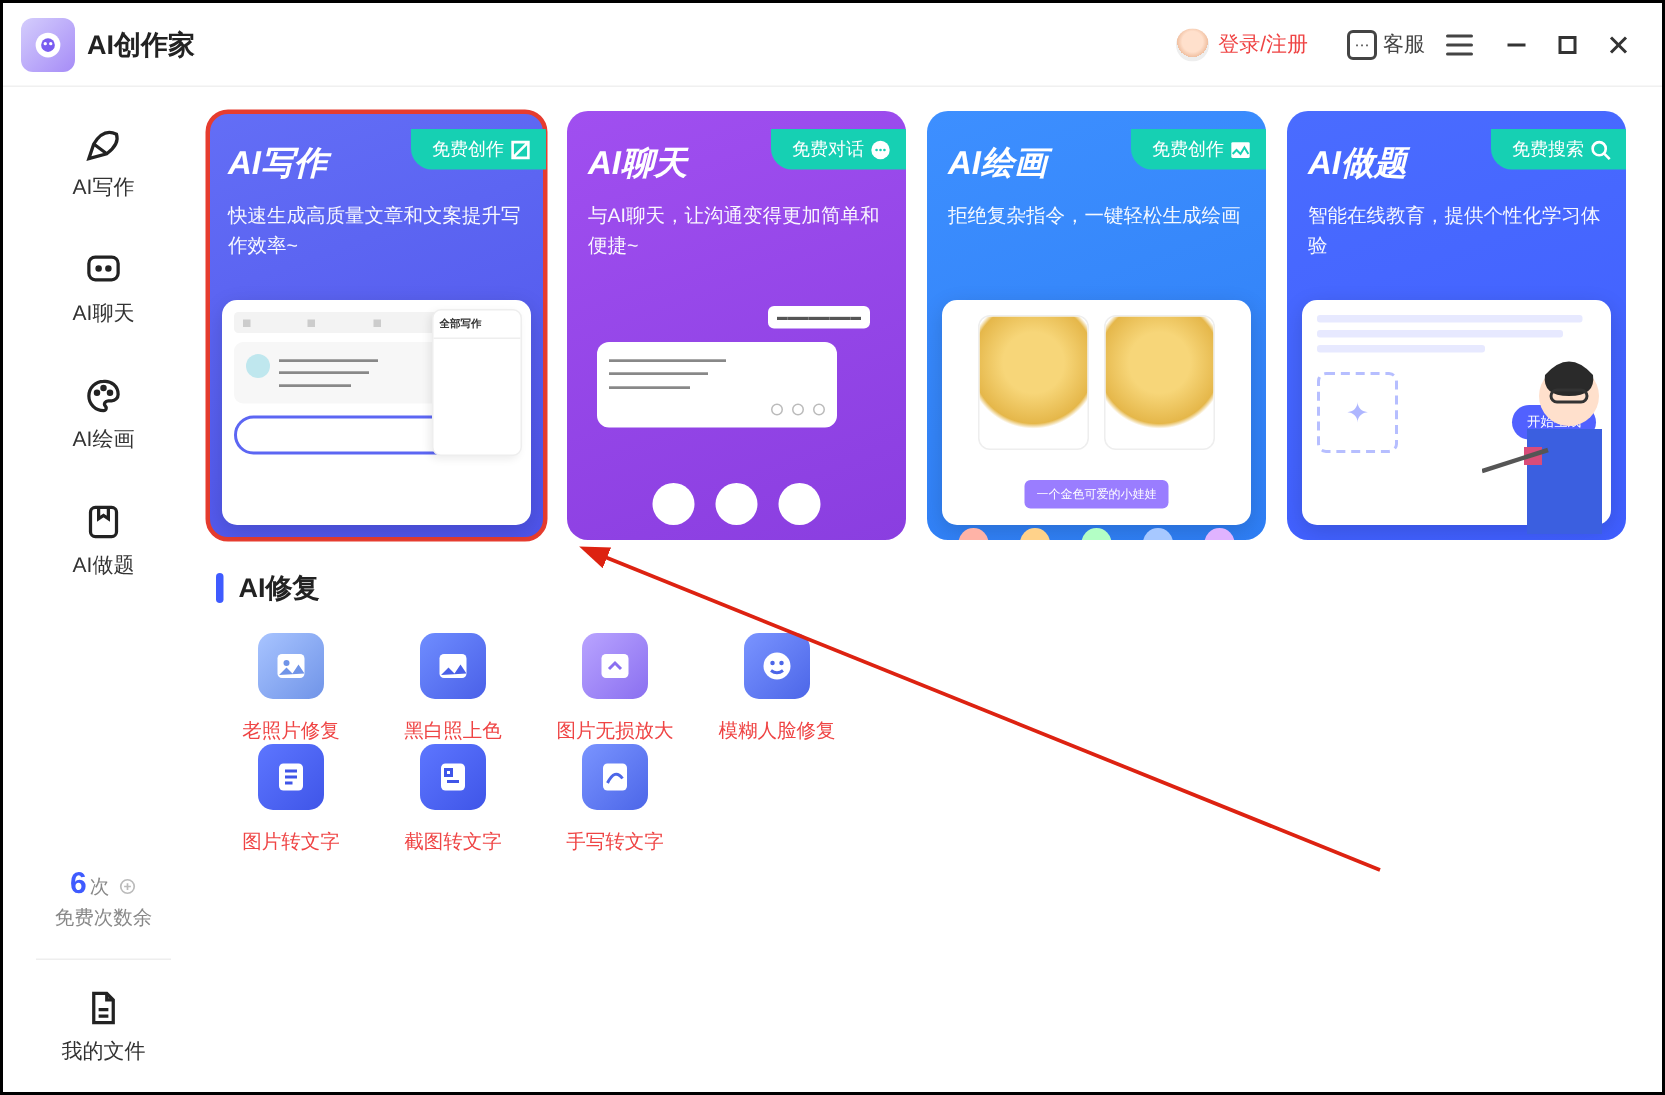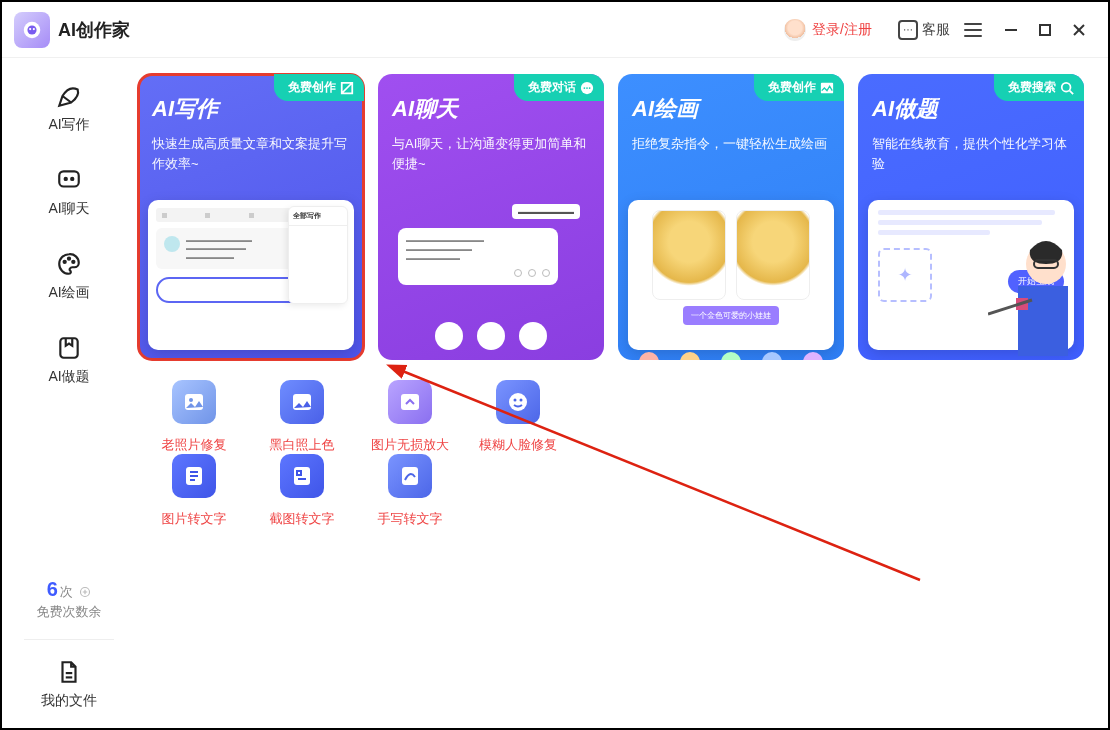--- a/index.html
+++ b/index.html
@@ -36,21 +36,21 @@
   .sidebar-divider{ width:90px; height:1px; background:#eee; margin:12px 0 18px;}
   
   .content { flex:1; padding: 16px 10px 0 0; overflow:hidden; }
   .cards { display:flex; gap:14px; margin-bottom:20px; padding-left:2px;}
   .card { width:226px; height:286px; border-radius:14px; position:relative; color:#fff; padding:14px 14px 10px; overflow:hidden;}
   .card.sel{ outline:3px solid #e63c2f; outline-offset:-2px;}
   .card-1{ background:linear-gradient(160deg,#636ef6,#4e53ea);}
   .card-2{ background:linear-gradient(160deg,#a04ff0,#8a3ee0);}
   .card-3{ background:linear-gradient(160deg,#3d8fff,#2e7ef5);}
   .card-4{ background:linear-gradient(160deg,#4a6cff,#3f5eff);}
-  .badge{ position:absolute; top:0; right:0; background:#16d0b3; color:#fff; font-size:12px; padding:5px 10px 5px 14px; border-bottom-left-radius:14px; display:flex; align-items:center; gap:4px;font-weight:bold;}
+  .badge{ position:absolute; top:12px; right:0; background:#16d0b3; color:#fff; font-size:12px; padding:5px 10px 5px 14px; border-bottom-left-radius:14px; display:flex; align-items:center; gap:4px;}
   .badge svg{ width:14px;height:14px; fill:#fff;}
   .card h3{ font-size:22px; font-weight:800; font-style:italic; margin-bottom:10px; margin-top:6px;}
   .card p{ font-size:13px; line-height:1.5; opacity:.95;}
   .card .preview{ position:absolute; left:10px; right:10px; bottom:10px; height:150px; background:#fff; border-radius:10px; box-shadow:0 4px 14px rgba(0,0,0,.15);}
   
   
   .pv1 { padding:8px;}
   .pv1 .bar{ height:14px; background:#f3f3f3; border-radius:3px; margin-bottom:6px; display:flex; align-items:center; justify-content:space-between; padding:0 6px;}
   .pv1 .bar span{ width:5px;height:5px; background:#ccc;}
   .pv1 .bubble{ background:#f7f7f7; border-radius:6px; padding:8px; font-size:6px; color:#888; line-height:1.4; display:flex; gap:6px;}
@@ -64,21 +64,21 @@
   .pv2 .bub{ position:absolute; right:14px; top:4px; background:#fff; font-size:7px; color:#555; padding:4px 6px; border-radius:4px;}
   .pv2 .msg{ position:absolute; left:10px; top:28px; right:36px; background:#fff; border-radius:8px; padding:8px; font-size:6px; color:#888; line-height:1.5;}
   .pv2 .msg .acts{ display:flex; justify-content:flex-end; gap:6px; margin-top:6px;}
   .pv2 .msg .acts span{ width:8px;height:8px;border:1px solid #bbb;border-radius:50%;}
   .pv2 .toolbar{ position:absolute; bottom:0; left:50%; transform:translateX(-50%); display:flex; gap:14px;}
   .pv2 .tool{ width:28px;height:28px;border-radius:50%;background:#fff; display:flex;align-items:center;justify-content:center;font-size:12px;}
   
   .pv3{ padding:10px 10px 6px; }
   .pv3 .imgs{ display:flex; gap:10px; justify-content:center;}
   .pv3 .gold{ width:74px;height:90px; border-radius:8px; border:1px solid #eee; background:radial-gradient(circle at 50% 35%, #f7d679 30%, #e5b74a 60%, #fff 65%);}
-  .pv3 .tag{ background:#9a7dff; color:#fff; font-size:8px; padding:4px 8px; border-radius:4px; width:fit-content; margin:6px auto 0;}
+  .pv3 .tag{ background:#9a7dff; color:#fff; font-size:8px; padding:4px 8px; border-radius:4px; width:fit-content; margin:20px auto 0;}
   .pv3 .icons{ position:absolute; left:0; right:0; bottom:-22px; display:flex; justify-content:space-around;}
   .pv3 .icons span{ width:20px;height:20px;border-radius:50%;}
   
   .pv4{ padding:10px;}
   .pv4 .lines .ln{ height:5px; background:#e7e9ff; border-radius:2px; margin-bottom:5px;}
   .pv4 .dashed{ width:54px;height:54px;border:2px dashed #b6beff; border-radius:6px; margin-top:8px; display:flex;align-items:center;justify-content:center; color:#aeb6ff; font-size:18px; float:left;}
   .pv4 .btn{ float:right; margin-top:30px; background:#5161ff; color:#fff; font-size:9px; padding:5px 10px; border-radius:12px;}
   .pv4 .teacher{ position:absolute; right:-4px; bottom:-6px; width:90px; height:130px;}
 
   
@@ -318,20 +318,24 @@
             <circle cx="58" cy="38" r="20" fill="#ffe0cc"></circle>
             <path d="M42 24 q16 -18 32 0 q2 14 -16 14 t-16-14" fill="#2a2a2a"></path>
             <rect x="46" y="34" width="24" height="8" rx="4" fill="none" stroke="#333" stroke-width="2"></rect>
             <rect x="28" y="72" width="12" height="12" fill="#d94c7a"></rect>
             <line x1="0" y1="88" x2="44" y2="74" stroke="#555" stroke-width="3"></line>
           </svg>
         </div>
       </div>
     </div>
 
+    <div class="section-title">
+        <div class="bar"></div>
+        <span>AI修复</span>
+      </div>
     <div class="grid">
       <div class="tool-item">
           <div class="tool-ico ti1">
             <svg viewBox="0 0 24 24">
               <rect x="3" y="4" width="18" height="16" rx="3"></rect>
               <circle cx="9" cy="10" r="2" fill="#7094e8"></circle>
               <path d="M4 18 l5-5 4 4 4-6 4 6" fill="#7094e8"></path>
             </svg>
           </div>
           <span>老照片修复</span>

